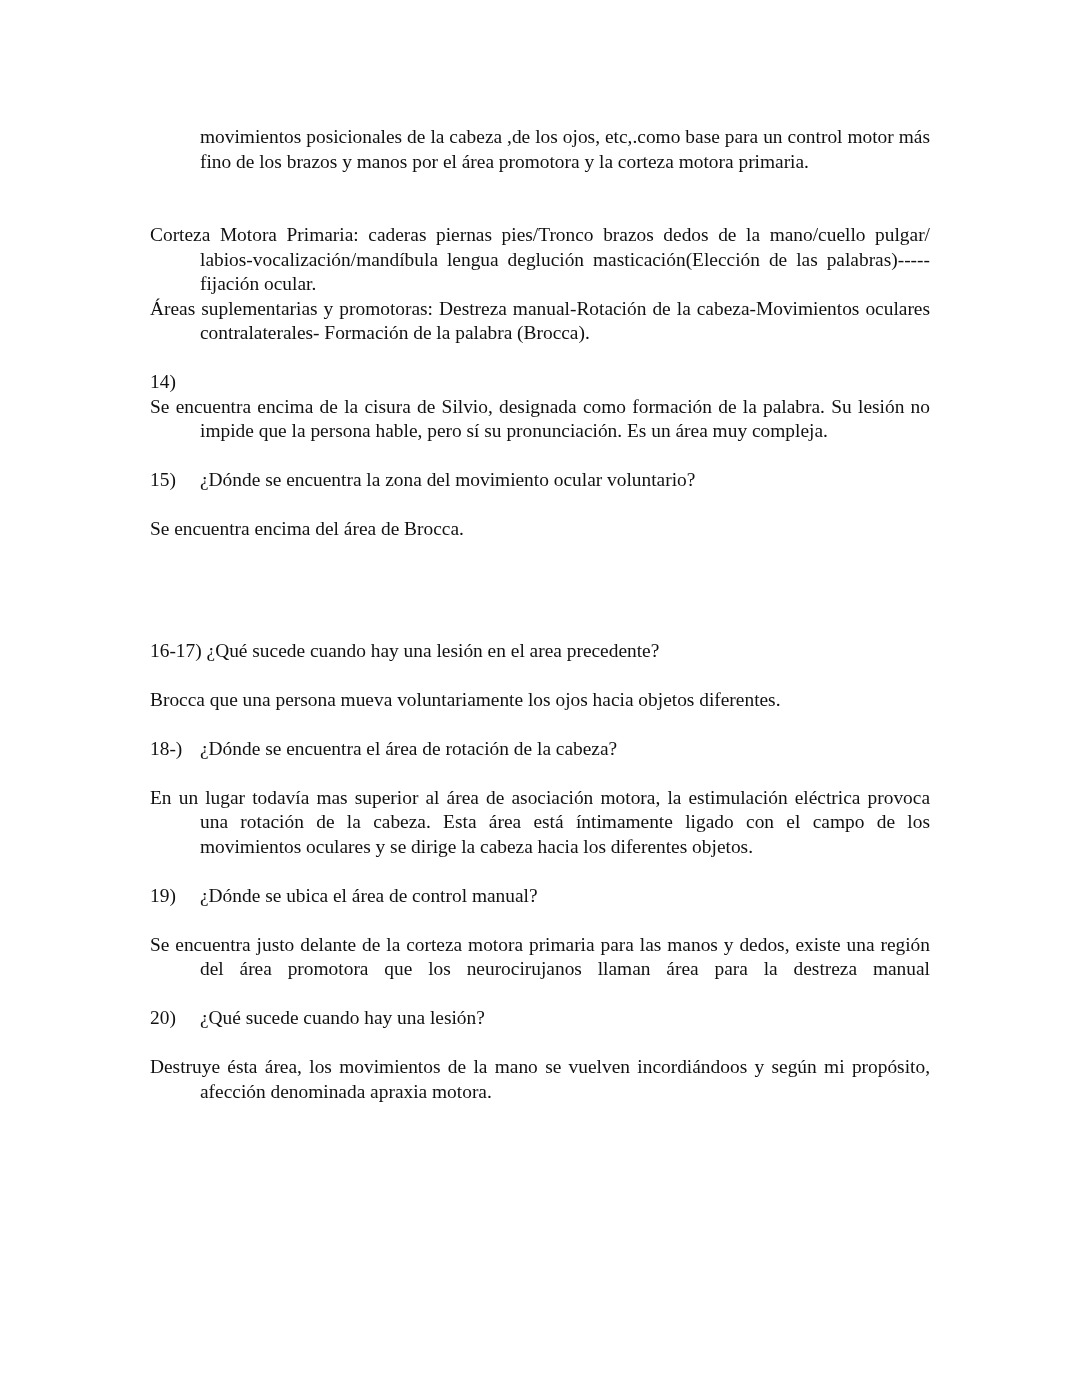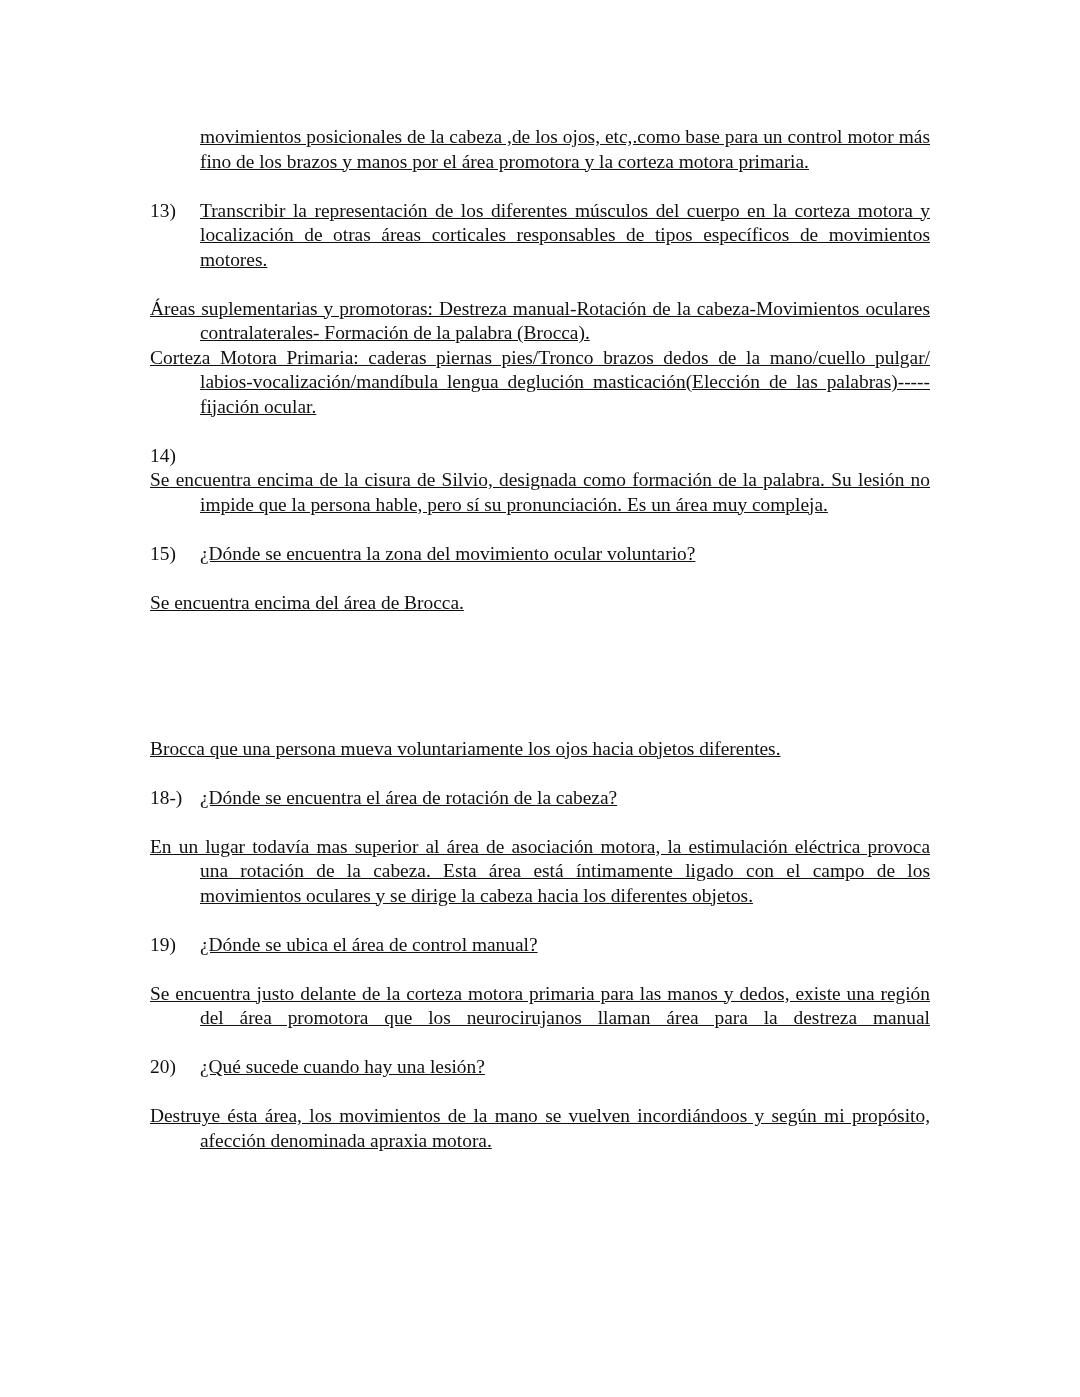--- a/index.html
+++ b/index.html
@@ -6,65 +6,64 @@
   body {
     width: 1080px; height: 1397px; position: relative; overflow: hidden;
     font-family: "Liberation Serif", "DejaVu Serif", serif;
     color: #111111;
   }
   .page { position: absolute; left: 150px; top: 125px; width: 780px; }
   .p {
     font-size: 19.4px; line-height: 24.5px;
     text-align: justify;
     margin: 0;
-    text-decoration: underline;
   }
   .hang { padding-left: 50px; text-indent: -50px; }
   .cont { padding-left: 50px; }
   .q { position: relative; padding-left: 50px; }
   .q .num { position: absolute; left: 0; top: 0; }
   .gap { height: 24.5px; }
   .gap-big { height: 97px; }
   .justlast { text-align-last: justify; }
 </style>
 </head>
 <body>
 
 <div class="page">
 
   <p class="p cont">movimientos posicionales de la cabeza ,de los ojos, etc,.como base para un control motor más fino de los brazos y manos por el área promotora y la corteza motora primaria.</p>
   <div class="gap"></div>
 
-  <div class="p q">
-    <span class="num">13)</span>
-    <span>Transcribir la representación de los diferentes músculos del cuerpo en la corteza motora y localización de otras áreas corticales responsables de tipos específicos de movimientos motores.</span>
-  </div>
   <div class="gap"></div>
 
+  <p class="p hang">Corteza Motora Primaria: caderas piernas pies/Tronco brazos dedos de la mano/cuello pulgar/ labios-vocalización/mandíbula lengua deglución masticación(Elección de las palabras)-----fijación ocular.</p>
   <p class="p hang">Áreas suplementarias y promotoras: Destreza manual-Rotación de la cabeza-Movimientos oculares contralaterales- Formación de la palabra (Brocca).</p>
-  <p class="p hang">Corteza Motora Primaria: caderas piernas pies/Tronco brazos dedos de la mano/cuello pulgar/ labios-vocalización/mandíbula lengua deglución masticación(Elección de las palabras)-----fijación ocular.</p>
   <div class="gap"></div>
 
   <div class="p q">
     <span class="num">14)</span>
   </div>
   <div class="gap"></div>
 
   <p class="p hang">Se encuentra encima de la cisura de Silvio, designada como formación de la palabra. Su lesión no impide que la persona hable, pero sí su pronunciación. Es un área muy compleja.</p>
   <div class="gap"></div>
 
   <div class="p q">
     <span class="num">15)</span>
     <span>¿Dónde se encuentra la zona del movimiento ocular voluntario?</span>
   </div>
   <div class="gap"></div>
 
   <p class="p hang">Se encuentra encima del área de Brocca.</p>
   <div class="gap-big"></div>
 
+  <div class="p">
+    <span>16-17)</span>
+    <span>¿Qué sucede cuando hay una lesión en el area precedente?</span>
+  </div>
   <div class="gap"></div>
 
   <p class="p hang">Brocca que una persona mueva voluntariamente los ojos hacia objetos diferentes.</p>
   <div class="gap"></div>
 
   <div class="p q">
     <span class="num">18-)</span>
     <span>¿Dónde se encuentra el área de rotación de la cabeza?</span>
   </div>
   <div class="gap"></div>

